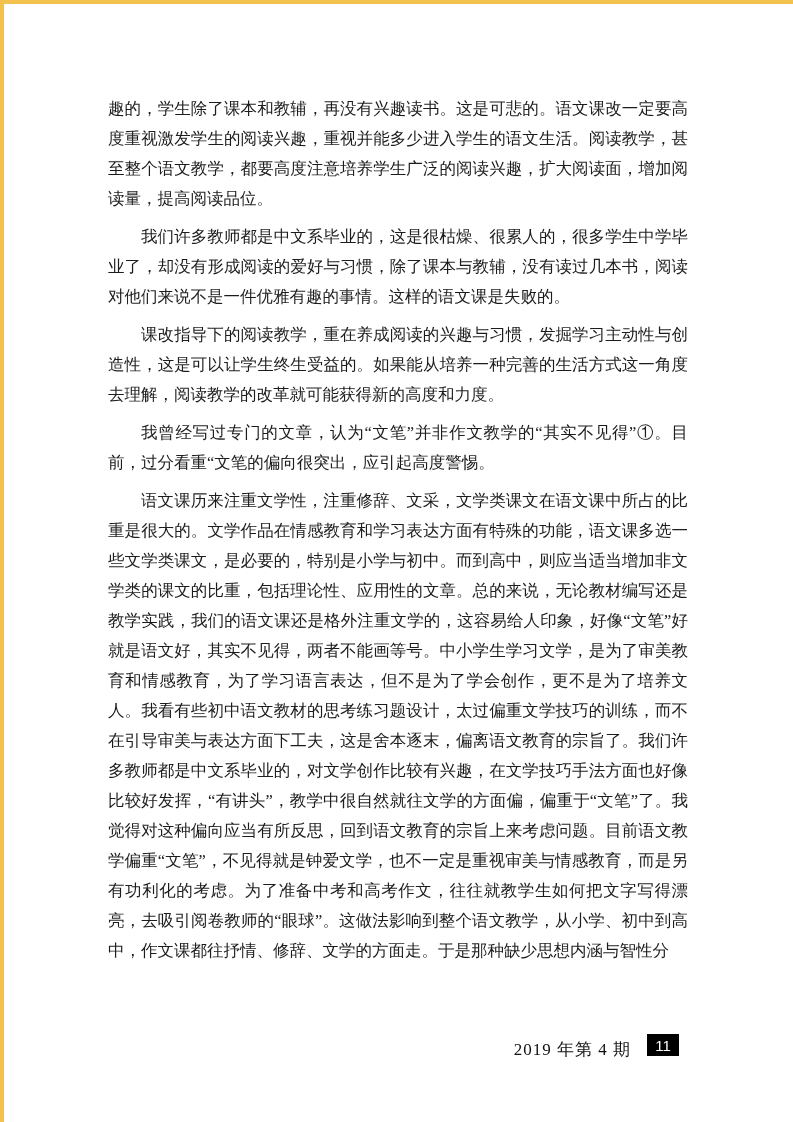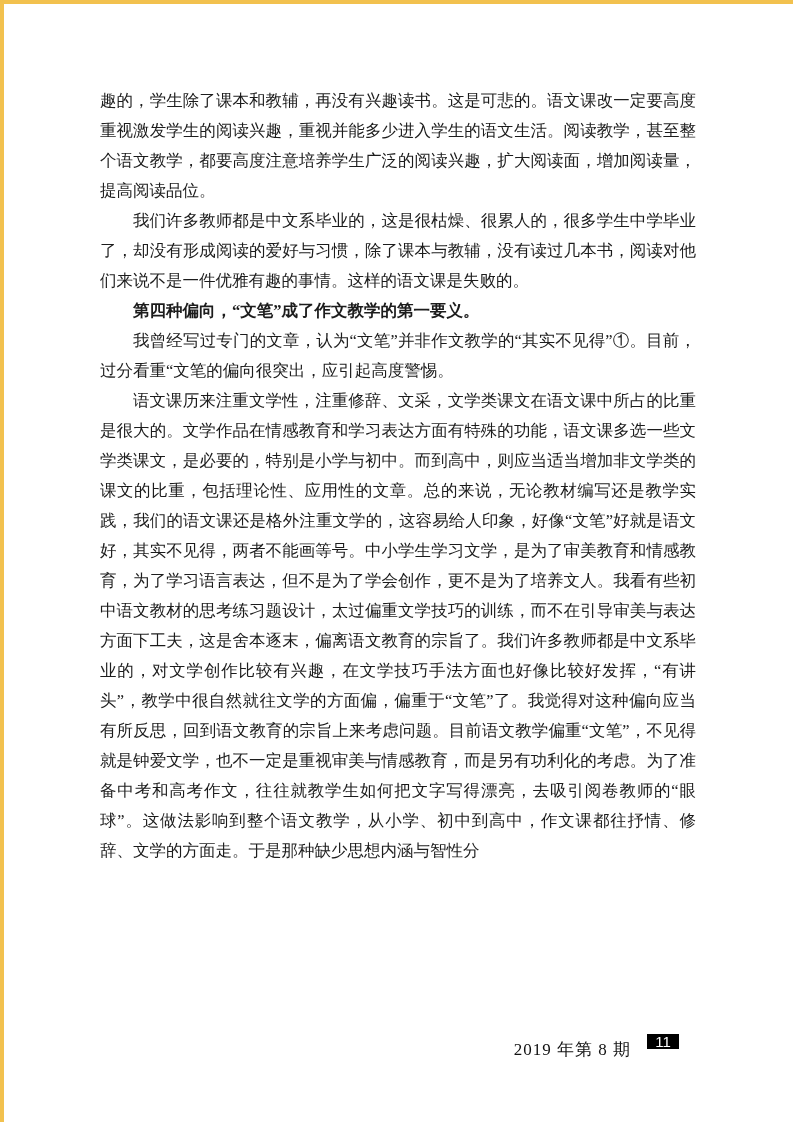--- a/index.html
+++ b/index.html
@@ -24,58 +24,58 @@
   .content {
     position: absolute;
     left: 100px; top: 86px;
     width: 596px;
     font-size: 16.5px;
     line-height: 30px;
     text-align: justify;
     text-justify: inter-ideograph;
   }
   .para {
-    margin: 0;
+    margin: 8px;
     text-indent: 2em;
   }
   .para.no-indent { text-indent: 0; }
   .para b { font-weight: bold; }
   .footer {
     position: absolute;
     top: 1032px; left: 0; width: 793px;
     height: 36px;
   }
   .footer-issue {
     position: absolute;
     right: 162px; top: 6px;
     font-size: 17px;
     color: #111111;
     letter-spacing: 1px;
   }
   .page-number-box {
     position: absolute;
     left: 647px; top: 2px;
-    width: 32px; height: 15px;
+    width: 32px; height: 22px;
     background: #000000;
     color: #ffffff;
     font-family: "Liberation Sans", "DejaVu Sans", sans-serif;
     font-size: 15px;
     display: flex; align-items: center; justify-content: center;
   }
 </style>
 </head>
 <body>
 
 <div class="edge-left"></div>
 <div class="edge-top"></div>
 
 <div class="content" id="paragraph-container">
     <p class="para no-indent">趣的，学生除了课本和教辅，再没有兴趣读书。这是可悲的。语文课改一定要高度重视激发学生的阅读兴趣，重视并能多少进入学生的语文生活。阅读教学，甚至整个语文教学，都要高度注意培养学生广泛的阅读兴趣，扩大阅读面，增加阅读量，提高阅读品位。</p>
     <p class="para">我们许多教师都是中文系毕业的，这是很枯燥、很累人的，很多学生中学毕业了，却没有形成阅读的爱好与习惯，除了课本与教辅，没有读过几本书，阅读对他们来说不是一件优雅有趣的事情。这样的语文课是失败的。</p>
-    <p class="para"><b>第四种偏向，“文笔”成了作文教学的第一要义。</b></p>
+    <p class="para">课改指导下的阅读教学，重在养成阅读的兴趣与习惯，发掘学习主动性与创造性，这是可以让学生终生受益的。如果能从培养一种完善的生活方式这一角度去理解，阅读教学的改革就可能获得新的高度和力度。</p>
     <p class="para">我曾经写过专门的文章，认为“文笔”并非作文教学的“其实不见得”①。目前，过分看重“文笔的偏向很突出，应引起高度警惕。</p>
     <p class="para">语文课历来注重文学性，注重修辞、文采，文学类课文在语文课中所占的比重是很大的。文学作品在情感教育和学习表达方面有特殊的功能，语文课多选一些文学类课文，是必要的，特别是小学与初中。而到高中，则应当适当增加非文学类的课文的比重，包括理论性、应用性的文章。总的来说，无论教材编写还是教学实践，我们的语文课还是格外注重文学的，这容易给人印象，好像“文笔”好就是语文好，其实不见得，两者不能画等号。中小学生学习文学，是为了审美教育和情感教育，为了学习语言表达，但不是为了学会创作，更不是为了培养文人。我看有些初中语文教材的思考练习题设计，太过偏重文学技巧的训练，而不在引导审美与表达方面下工夫，这是舍本逐末，偏离语文教育的宗旨了。我们许多教师都是中文系毕业的，对文学创作比较有兴趣，在文学技巧手法方面也好像比较好发挥，“有讲头”，教学中很自然就往文学的方面偏，偏重于“文笔”了。我觉得对这种偏向应当有所反思，回到语文教育的宗旨上来考虑问题。目前语文教学偏重“文笔”，不见得就是钟爱文学，也不一定是重视审美与情感教育，而是另有功利化的考虑。为了准备中考和高考作文，往往就教学生如何把文字写得漂亮，去吸引阅卷教师的“眼球”。这做法影响到整个语文教学，从小学、初中到高中，作文课都往抒情、修辞、文学的方面走。于是那种缺少思想内涵与智性分</p>
   </div>
 
 <div class="footer">
-  <span class="footer-issue">2019 年第 8 期</span>
+  <span class="footer-issue">2019 年第 4 期</span>
   <span class="page-number-box">11</span>
 </div>
 
 </body></html>

